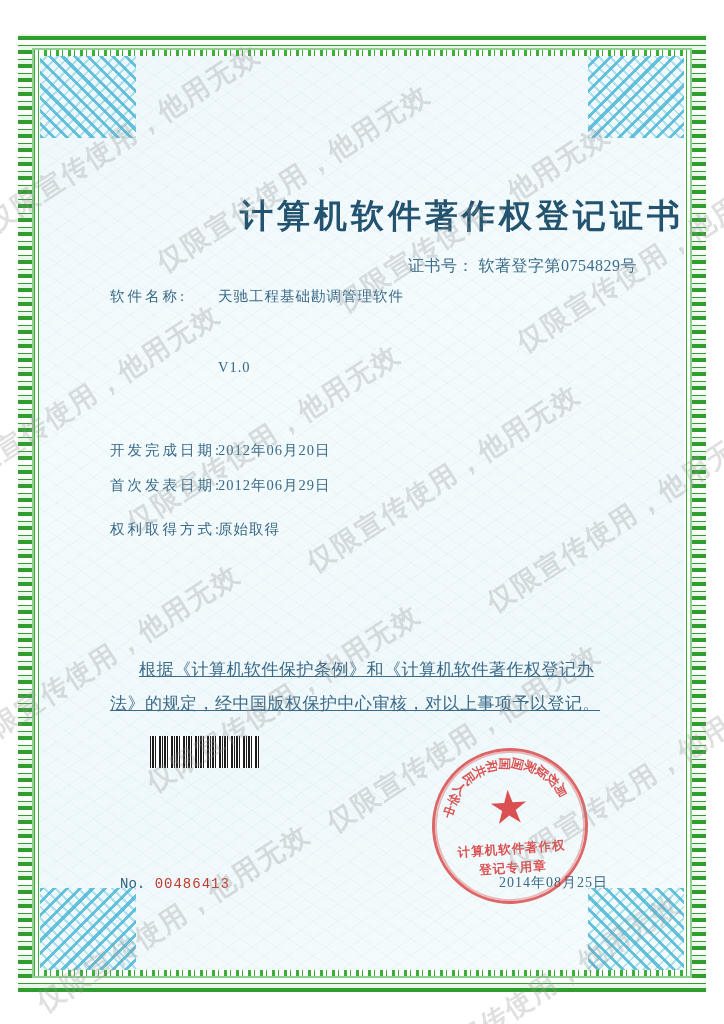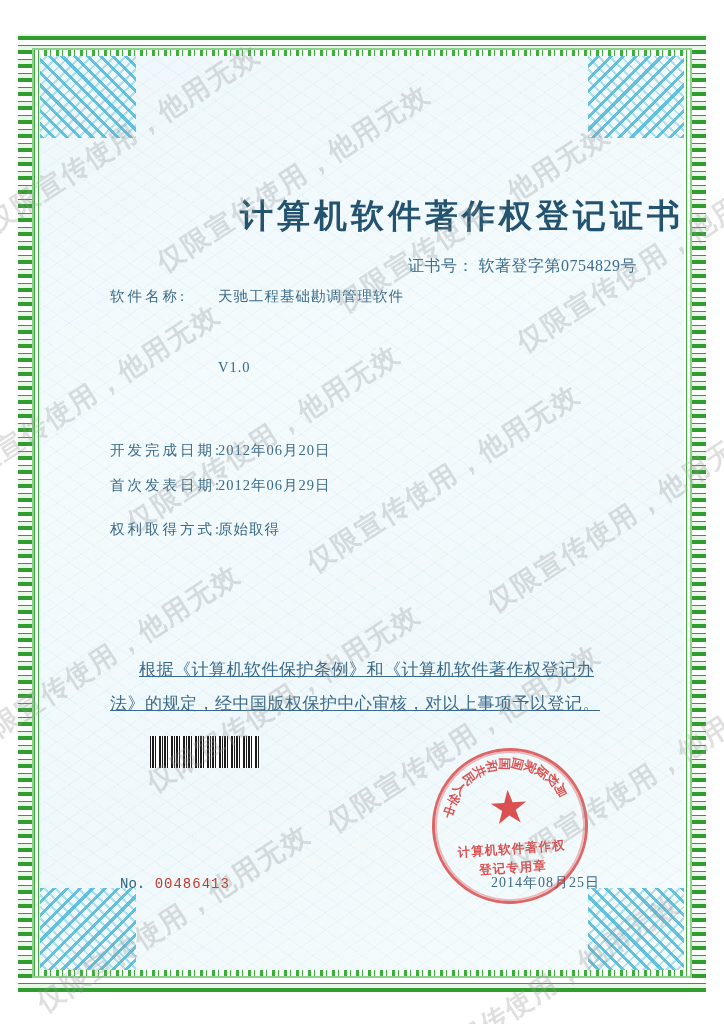--- a/index.html
+++ b/index.html
@@ -203,21 +203,21 @@
     font-family: "Liberation Mono", "DejaVu Sans Mono", monospace;
   }
   .serial .no-prefix {
     color: #2b5f80;
     font-family: Liberation Mono, monospace;
     letter-spacing: 0;
   }
 
   .issue-date {
     position: absolute;
-    right: 84px;
+    right: 76px;
     top: 818px;
     font-size: 14px;
     color: #3a6a88;
     letter-spacing: 1px;
   }
 
   
   .seal {
     position: absolute;
     left: 392px;

